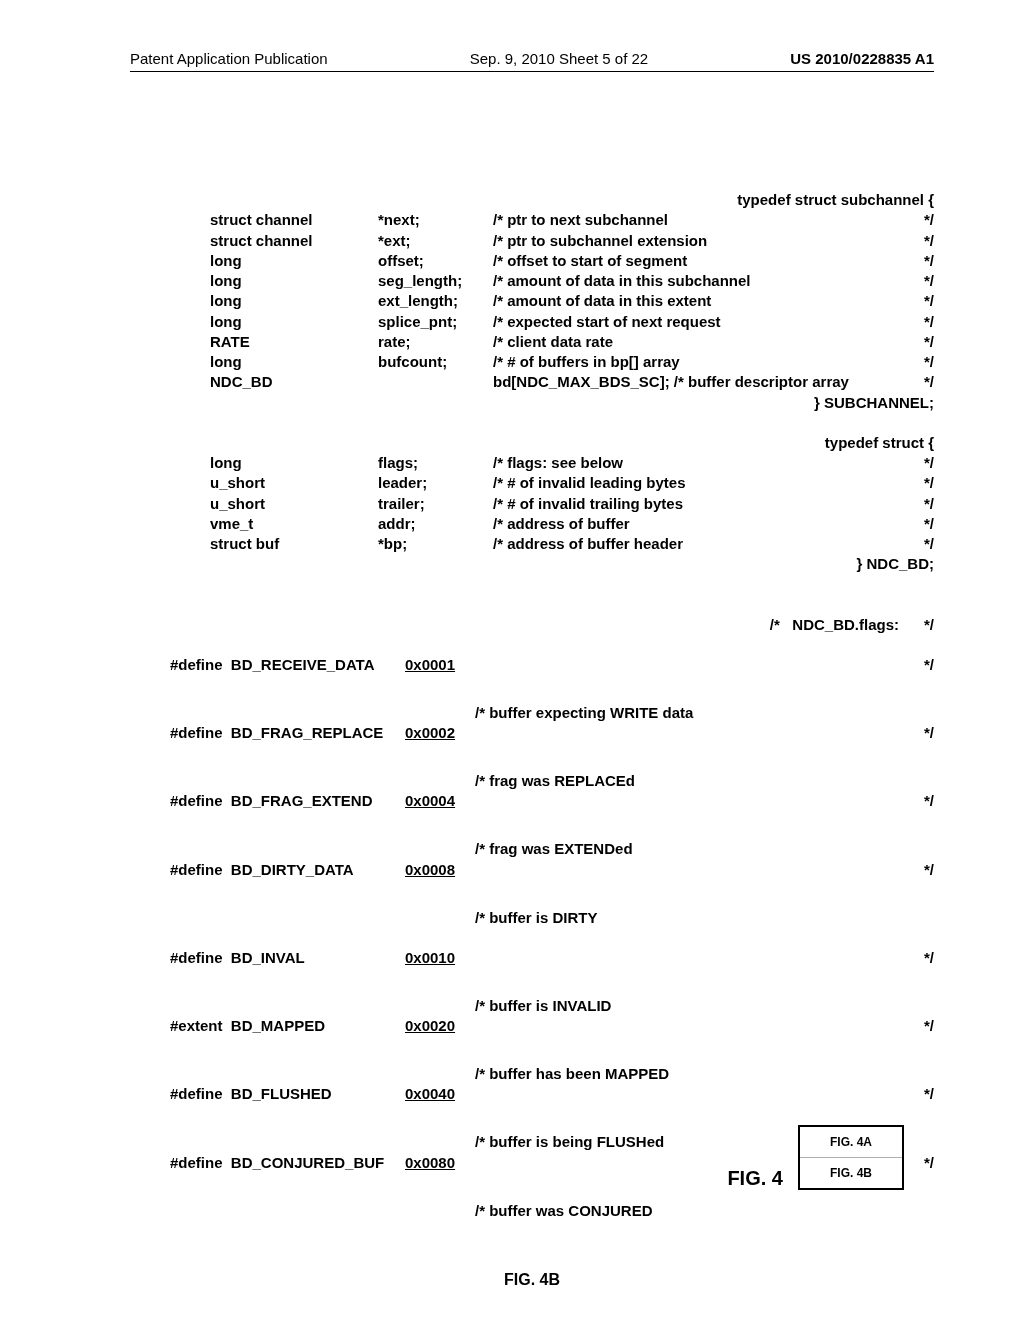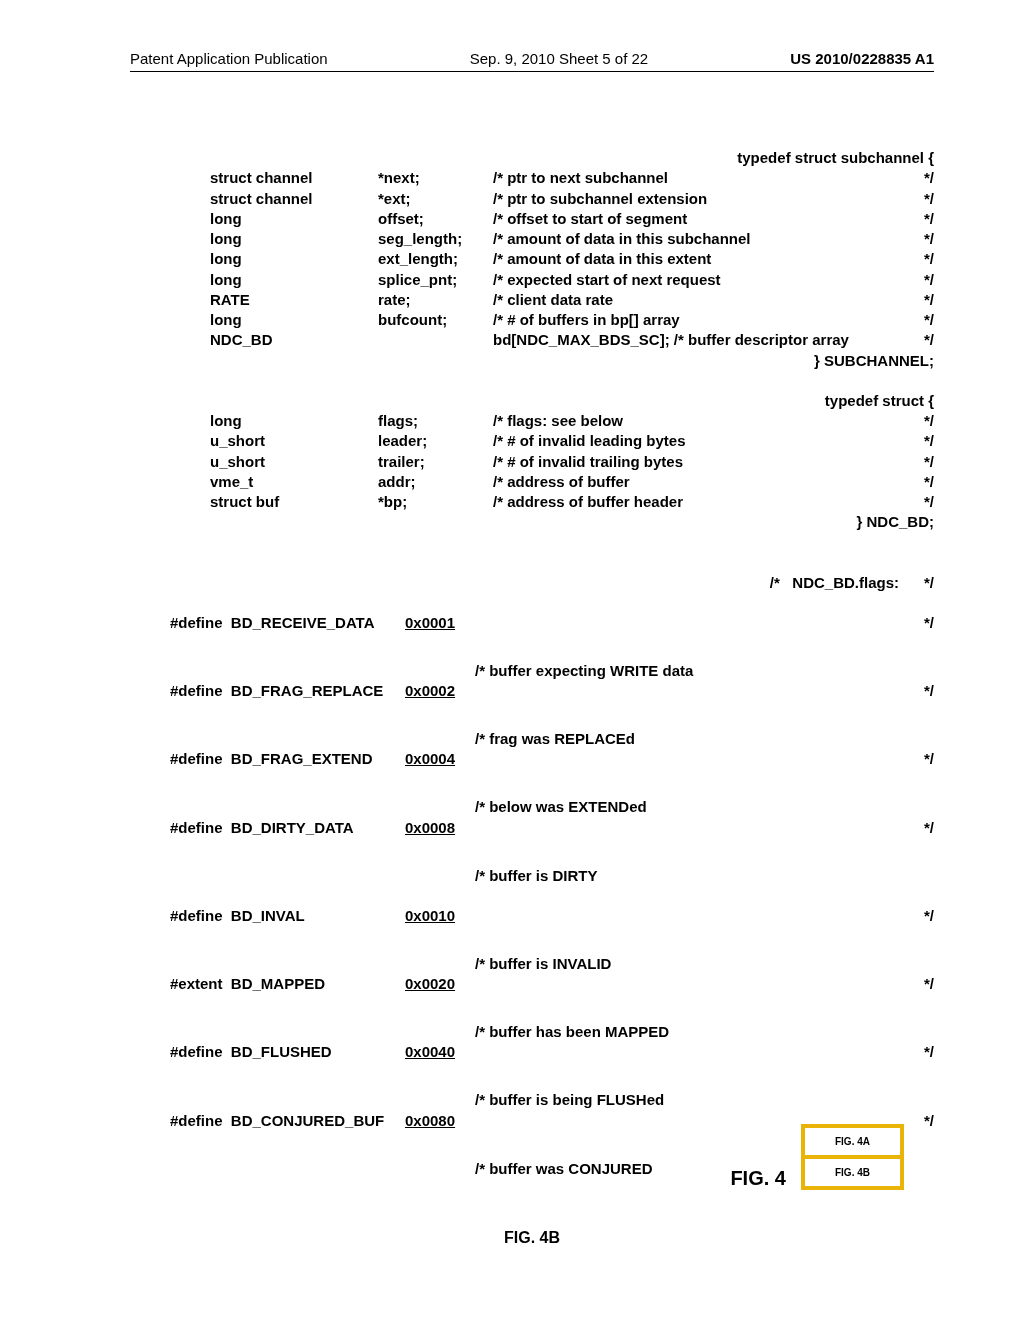--- a/index.html
+++ b/index.html
@@ -14,21 +14,21 @@
       width: 100%;
       height: 100%;
       padding: 50px 90px 50px 130px;
     }
     .header {
       display: flex;
       justify-content: space-between;
       border-bottom: 1px solid #000;
       padding-bottom: 4px;
       font-size: 15px;
-      margin-bottom: 76px;
+      margin-bottom: 118px;
     }
     .header-right { font-weight: bold; }
     .code-block {
       font-family: Arial, sans-serif;
       font-size: 15px;
       font-weight: bold;
       line-height: 1.35;
       margin-left: 40px;
     }
     .code-line {
@@ -66,25 +66,25 @@
     }
     .fig-panel-label {
       font-weight: bold;
       font-size: 20px;
     }
     .fig-table {
       border: 2px solid #000;
       border-collapse: collapse;
     }
     .fig-table td {
-      border: 4px solid #eab308;
+      border: 1px solid #eab308;
       padding: 8px 30px;
       font-weight: bold;
       text-align: center;
-      font-size: 10px;
+      font-size: 12px;
     }
   </style>
 </head>
 <body>
 
 <div class="page">
 
   <div class="header">
     <span>Patent Application Publication</span>
     <span>Sep. 9, 2010  Sheet 5 of 22</span>
@@ -118,21 +118,21 @@
     <div class="code-line"><span>} NDC_BD;</span></div>
 
     <div class="section-gap-big"></div>
 
     <div class="code-line"><span>/*   NDC_BD.flags:      */</span></div>
 
     <div class="section-gap"></div>
 
     <div class="define-line"><span class="col-define">#define  BD_RECEIVE_DATA</span><span class="col-hex">0x0001</span><span class="col-def-comment">/* buffer expecting WRITE data</span><span class="col-comment-end">*/</span></div>
     <div class="define-line"><span class="col-define">#define  BD_FRAG_REPLACE</span><span class="col-hex">0x0002</span><span class="col-def-comment">/* frag was REPLACEd</span><span class="col-comment-end">*/</span></div>
-    <div class="define-line"><span class="col-define">#define  BD_FRAG_EXTEND</span><span class="col-hex">0x0004</span><span class="col-def-comment">/* below was EXTENDed</span><span class="col-comment-end">*/</span></div>
+    <div class="define-line"><span class="col-define">#define  BD_FRAG_EXTEND</span><span class="col-hex">0x0004</span><span class="col-def-comment">/* frag was EXTENDed</span><span class="col-comment-end">*/</span></div>
     <div class="define-line"><span class="col-define">#define  BD_DIRTY_DATA</span><span class="col-hex">0x0008</span><span class="col-def-comment">/* buffer is DIRTY</span><span class="col-comment-end">*/</span></div>
 
     <div class="section-gap"></div>
 
     <div class="define-line"><span class="col-define">#define  BD_INVAL</span><span class="col-hex">0x0010</span><span class="col-def-comment">/* buffer is INVALID</span><span class="col-comment-end">*/</span></div>
     <div class="define-line"><span class="col-define">#extent  BD_MAPPED</span><span class="col-hex">0x0020</span><span class="col-def-comment">/* buffer has been MAPPED</span><span class="col-comment-end">*/</span></div>
     <div class="define-line"><span class="col-define">#define  BD_FLUSHED</span><span class="col-hex">0x0040</span><span class="col-def-comment">/* buffer is being FLUSHed</span><span class="col-comment-end">*/</span></div>
     <div class="define-line"><span class="col-define">#define  BD_CONJURED_BUF</span><span class="col-hex">0x0080</span><span class="col-def-comment">/* buffer was CONJURED</span><span class="col-comment-end">*/</span></div>
 
   </div>

